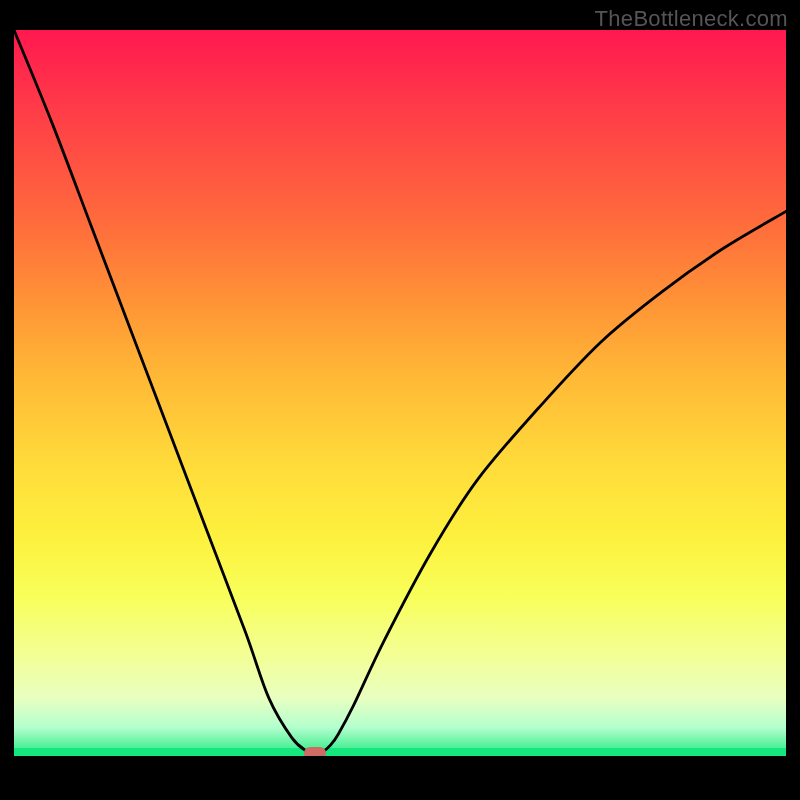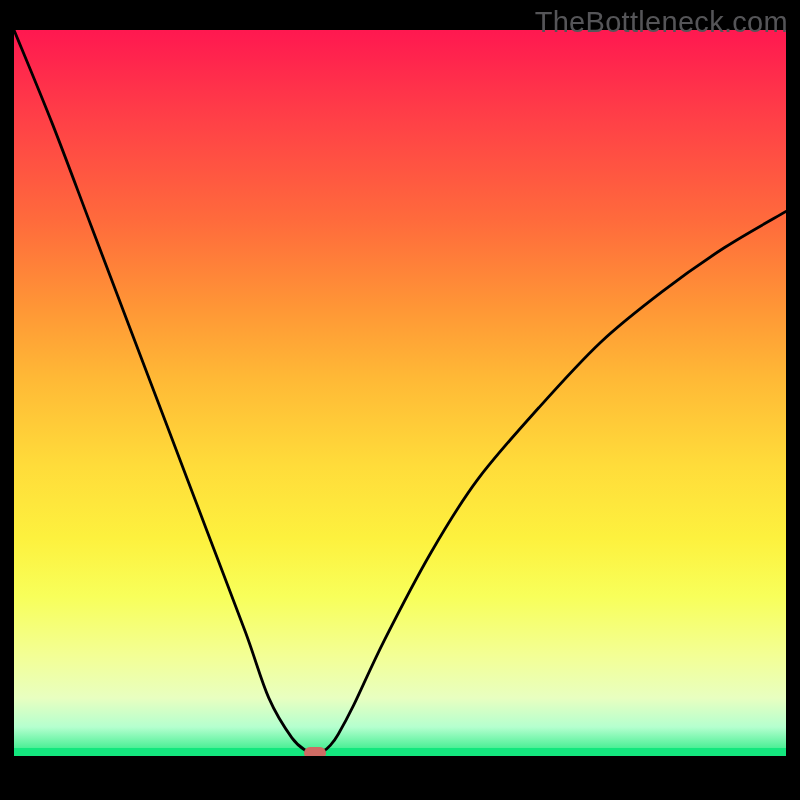--- a/index.html
+++ b/index.html
@@ -9,21 +9,21 @@
     background: #000;
     position: relative;
     font-family: Arial, sans-serif;
     overflow: hidden;
   }
   .watermark {
     position: absolute;
     top: 6px;
     right: 12px;
     color: #555558;
-    font-size: 29px;
+    font-size: 22px;
     font-weight: 500;
     letter-spacing: 0.3px;
     z-index: 10;
   }
   .outer-frame {
     position: absolute;
     left: 14px;
     top: 30px;
     width: 772px;
     height: 756px;

